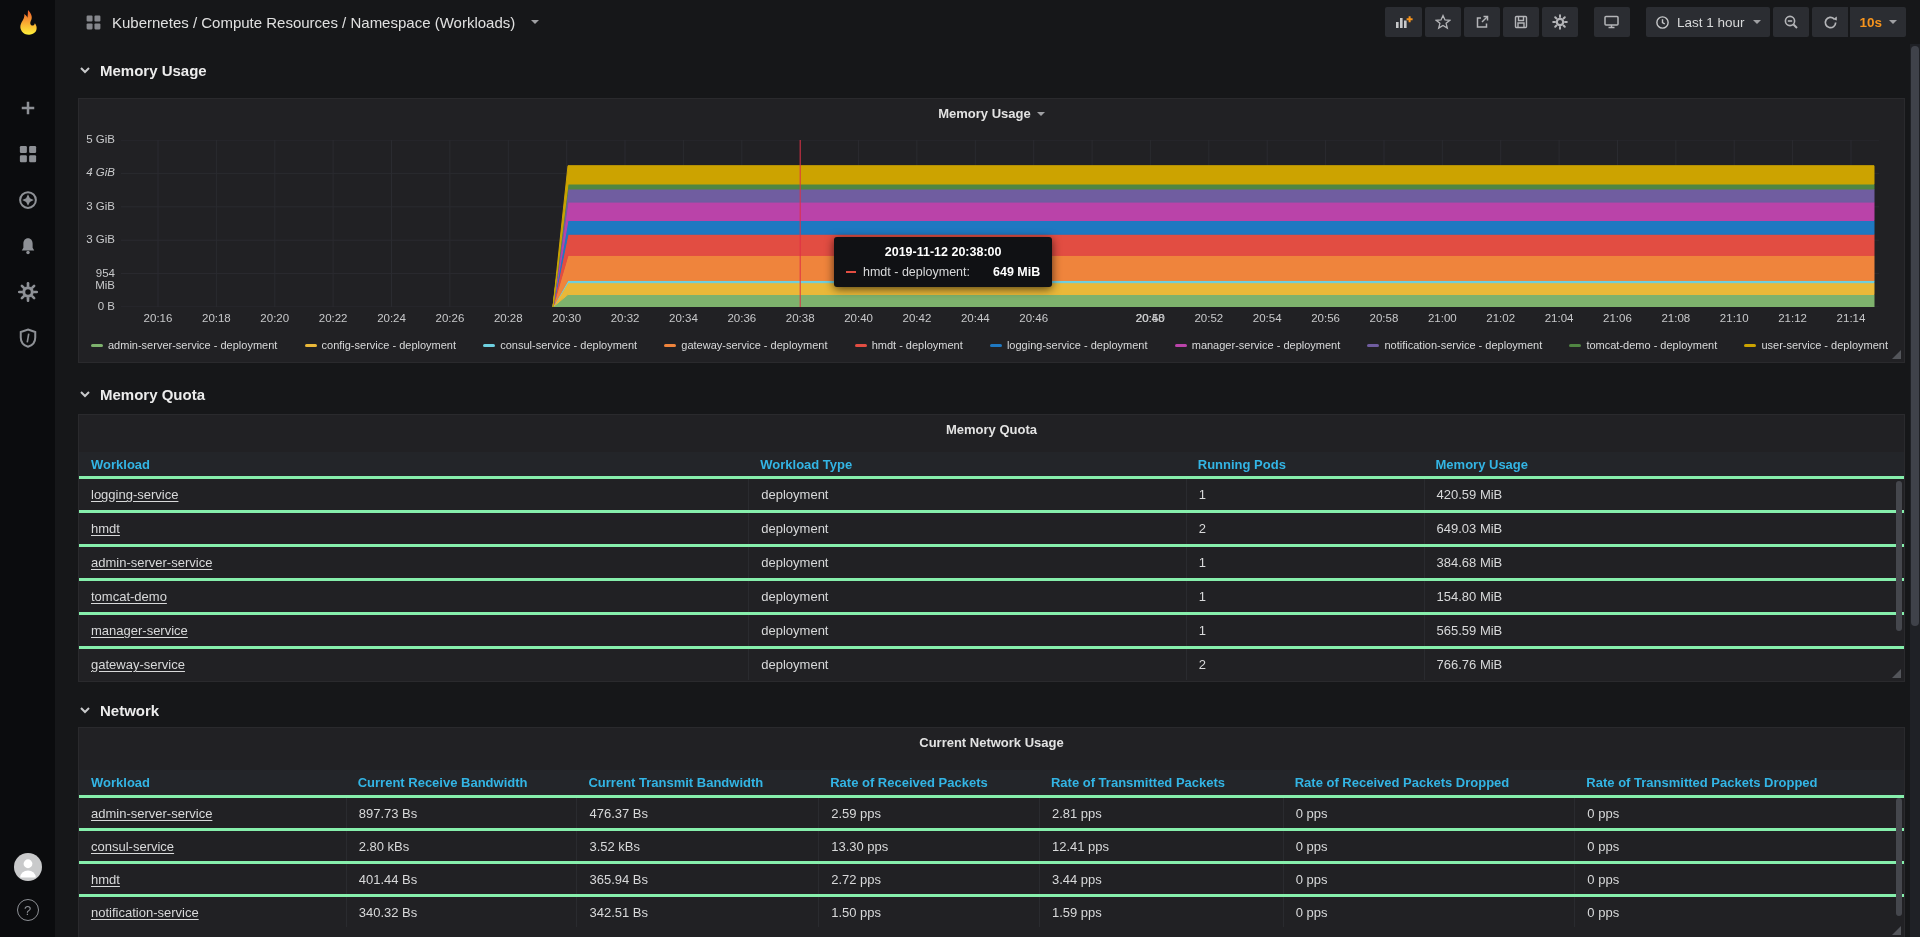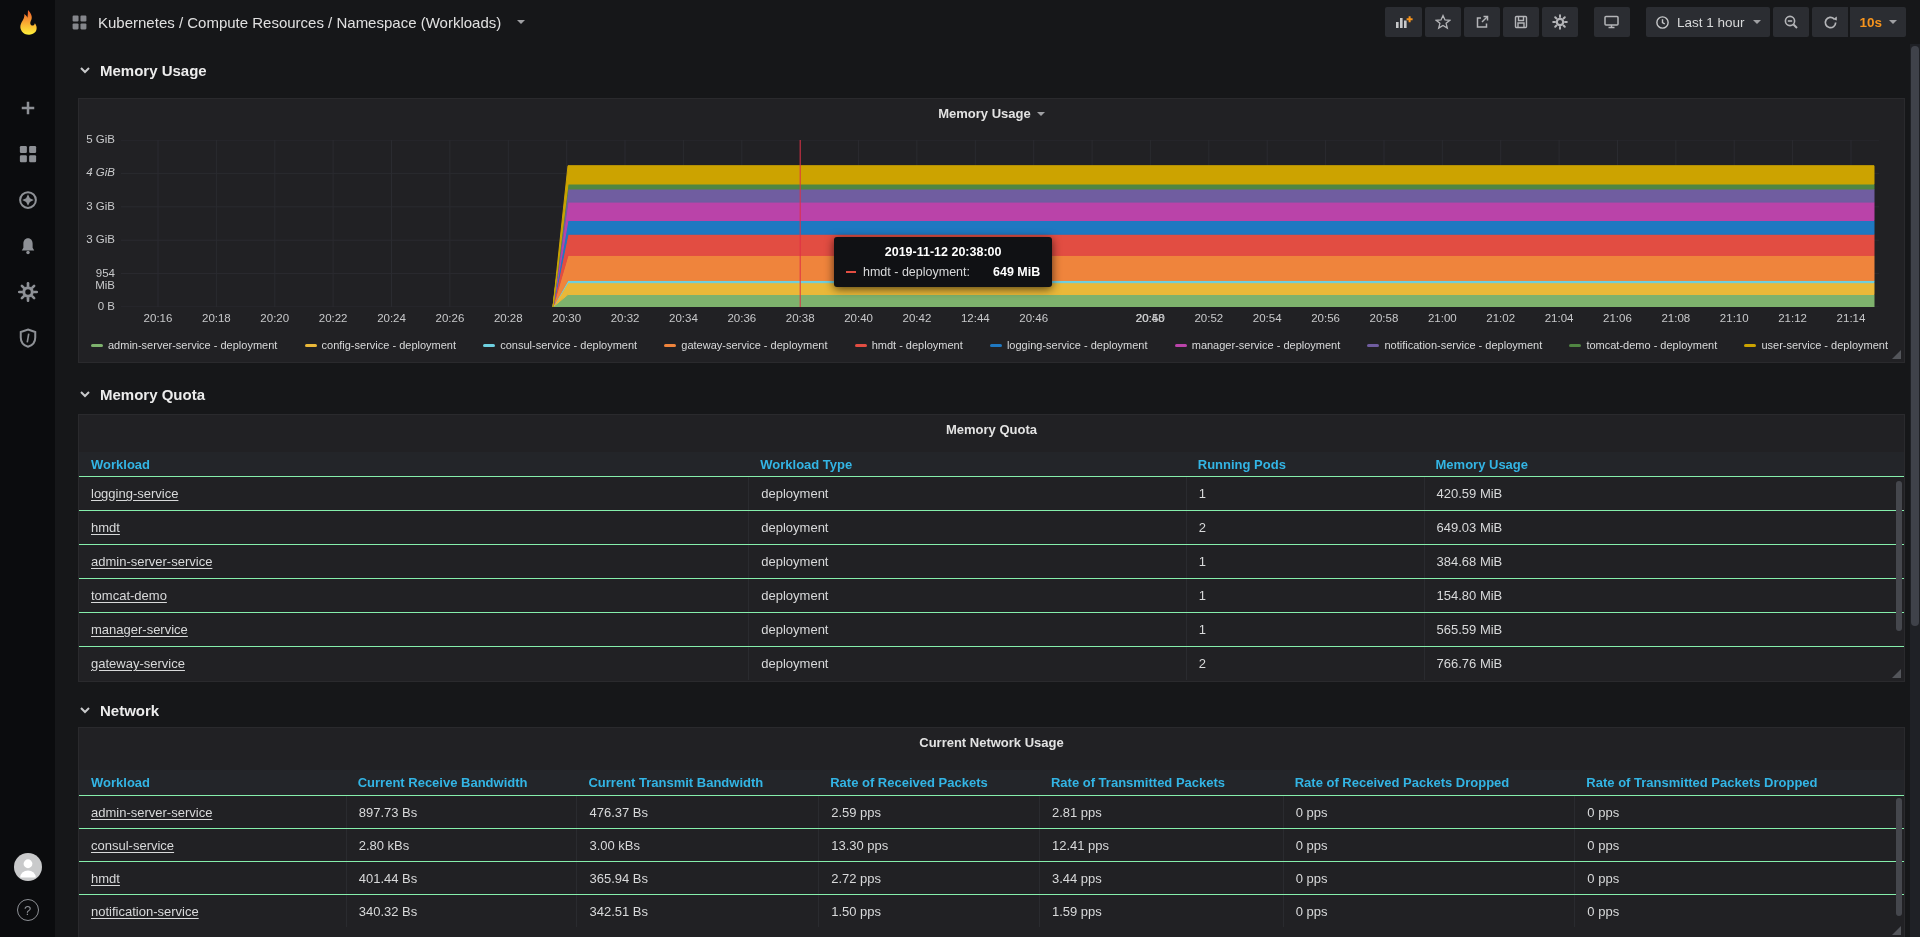--- a/index.html
+++ b/index.html
@@ -12,21 +12,21 @@
     display:flex;flex-direction:column;align-items:center;z-index:10}
   .logo{width:55px;height:48px;display:flex;align-items:center;justify-content:center;cursor:pointer}
   .side-icons{margin-top:50px;display:flex;flex-direction:column;gap:26px;align-items:center}
   .side-icon{width:20px;height:20px;color:#8e9196;cursor:pointer}
   .side-bottom{margin-top:auto;margin-bottom:16px;display:flex;flex-direction:column;gap:18px;align-items:center}
   .avatar{width:28px;height:28px;border-radius:50%;background:#c9cacb;display:flex;align-items:center;justify-content:center;cursor:pointer;overflow:hidden}
   .help-circle{width:22px;height:22px;border-radius:50%;border:1.5px solid #8e9196;color:#8e9196;
     font-size:13px;display:flex;align-items:center;justify-content:center;cursor:pointer}
 
   
-  .navbar{position:fixed;left:55px;right:0;top:0;height:44px;background:#161719;
+  .navbar{position:fixed;left:69px;right:0;top:0;height:44px;background:#161719;
     display:flex;align-items:center;padding:0 14px 0 16px;z-index:9}
   .nav-title{display:flex;align-items:center;gap:10px;color:#e0e0e0;font-size:15px;cursor:pointer}
   .caret{display:inline-block;border:4px solid transparent;border-top-color:#9fa0a3;margin-left:6px;
     position:relative;top:2px}
   .nav-actions{margin-left:auto;display:flex;align-items:center;gap:3px}
   .nav-btn{height:30px;min-width:36px;padding:0 9px;background:#2b2d32;border-radius:2px;
     display:flex;align-items:center;justify-content:center;gap:7px;color:#b4b5b8;font-size:13.5px;cursor:pointer}
   .gap{margin-left:13px}
   .orange{color:#f7941d;font-weight:700}
 
@@ -57,21 +57,21 @@
   .tt-val{font-weight:700;color:#fff;margin-left:16px}
 
   
   .gtable{position:absolute;left:0;right:0}
   #panel-quota .gtable{top:37px}
   #panel-net .gtable{top:42px}
   .thead{display:flex;background:#232529;align-items:center}
   #panel-quota .thead{height:24px}
   #panel-net .thead{height:25px}
   .th{font-size:13px;font-weight:600;color:#33b5e5;padding-left:12px;cursor:pointer}
-  .tr{display:flex;border-top:1px solid #86efac}
+  .tr{display:flex;border-top:3px solid #86efac}
   #panel-quota .tr{height:34px}
   #panel-net .tr{height:33px}
   .tr:first-of-type{border-top:none}
   .td{font-size:13px;color:#d8d9da;padding-left:12px;height:100%;display:flex;align-items:center;
     border-left:1px solid #2a2b2f}
   .td:first-child{border-left:none}
   .wl-link{text-decoration:underline;text-underline-offset:2px;cursor:pointer}
 
   .vscroll{position:absolute;right:2px;width:6px;border-radius:3px;background:#45474d;cursor:pointer}
   #panel-quota .vscroll{top:66px;height:150px}
@@ -330,21 +330,21 @@
         <span class="xlab" style="left: 289.517px;">20:24</span>
         <span class="xlab" style="left: 347.897px;">20:26</span>
         <span class="xlab" style="left: 406.276px;">20:28</span>
         <span class="xlab" style="left: 464.655px;">20:30</span>
         <span class="xlab" style="left: 523.034px;">20:32</span>
         <span class="xlab" style="left: 581.414px;">20:34</span>
         <span class="xlab" style="left: 639.793px;">20:36</span>
         <span class="xlab" style="left: 698.172px;">20:38</span>
         <span class="xlab" style="left: 756.552px;">20:40</span>
         <span class="xlab" style="left: 814.931px;">20:42</span>
-        <span class="xlab" style="left: 873.31px;">12:44</span>
+        <span class="xlab" style="left: 873.31px;">20:44</span>
         <span class="xlab" style="left: 931.69px;">20:46</span>
         <span class="xlab" style="left: 1048px;">20:48</span>
         <span class="xlab" style="left: 1048.45px;">20:50</span>
         <span class="xlab" style="left: 1106.83px;">20:52</span>
         <span class="xlab" style="left: 1165.21px;">20:54</span>
         <span class="xlab" style="left: 1223.59px;">20:56</span>
         <span class="xlab" style="left: 1281.97px;">20:58</span>
         <span class="xlab" style="left: 1340.34px;">21:00</span>
         <span class="xlab" style="left: 1398.72px;">21:02</span>
         <span class="xlab" style="left: 1457.1px;">21:04</span>
@@ -508,21 +508,21 @@
           <div class="td" style="width: 221px;">2.59 pps</div>
           <div class="td" style="width: 244px;">2.81 pps</div>
           <div class="td" style="width: 292px;">0 pps</div>
           <div class="td" style="width: 330px;">0 pps</div>
         </div>
         <div class="tr">
           <div class="td" style="width: 267px;">
             <span class="wl-link">consul-service</span>
           </div>
           <div class="td" style="width: 231px;">2.80 kBs</div>
-          <div class="td" style="width: 242px;">3.00 kBs</div>
+          <div class="td" style="width: 242px;">3.52 kBs</div>
           <div class="td" style="width: 221px;">13.30 pps</div>
           <div class="td" style="width: 244px;">12.41 pps</div>
           <div class="td" style="width: 292px;">0 pps</div>
           <div class="td" style="width: 330px;">0 pps</div>
         </div>
         <div class="tr">
           <div class="td" style="width: 267px;">
             <span class="wl-link">hmdt</span>
           </div>
           <div class="td" style="width: 231px;">401.44 Bs</div>

